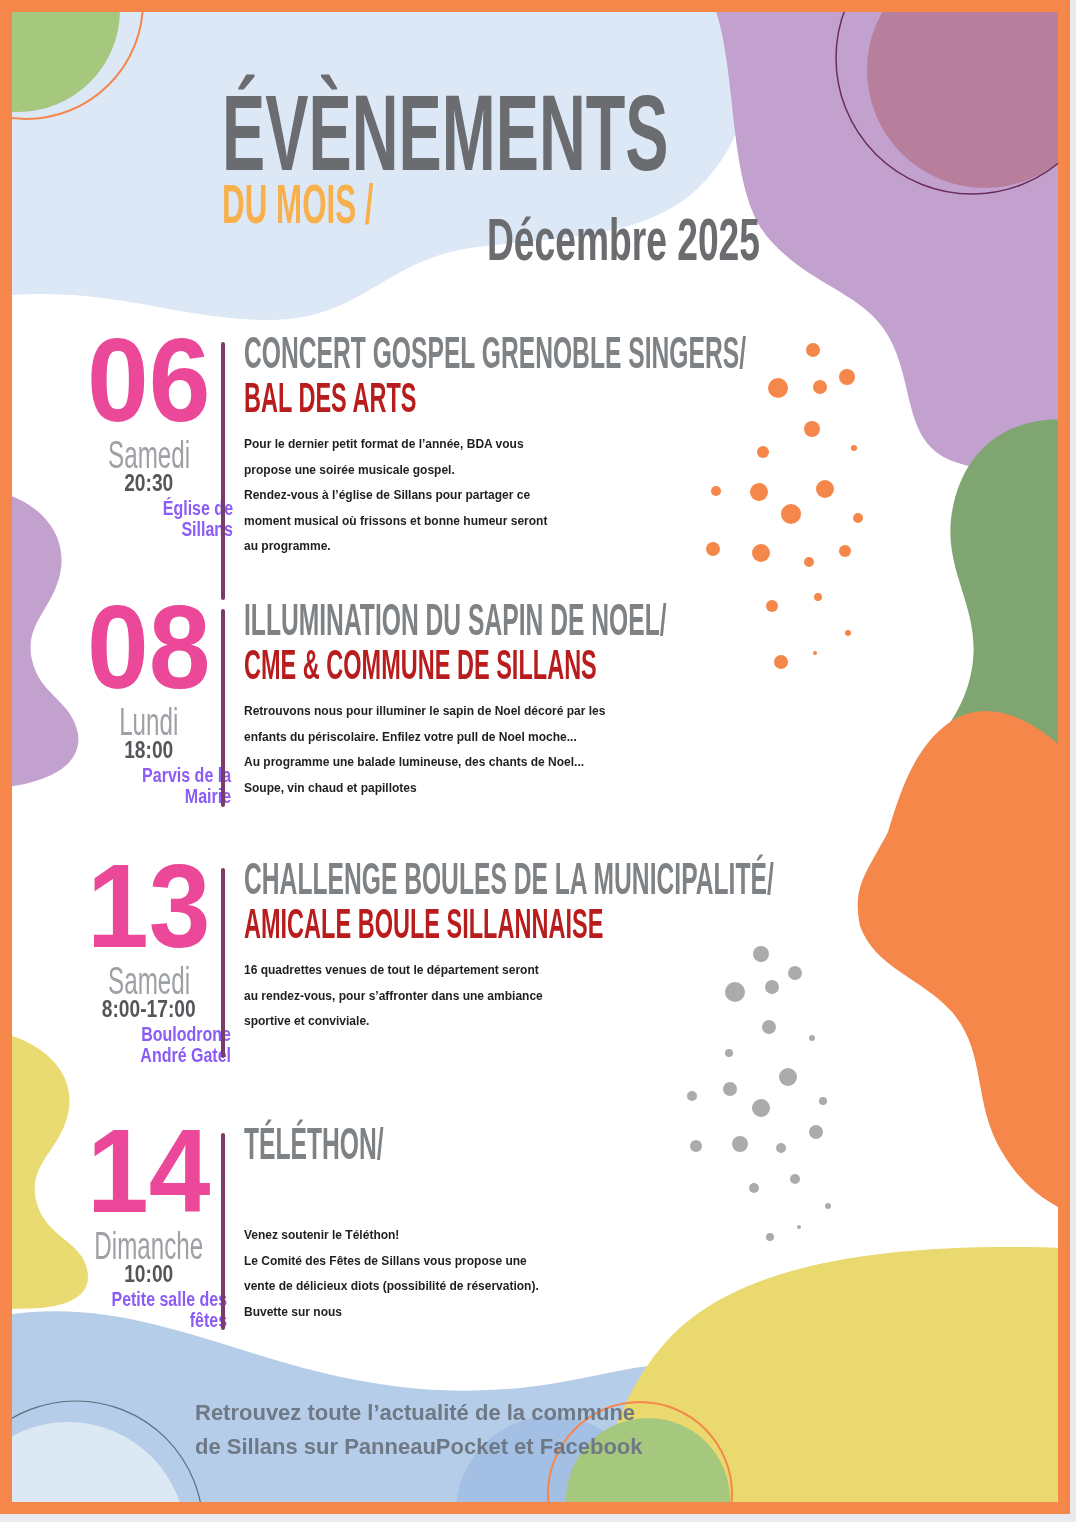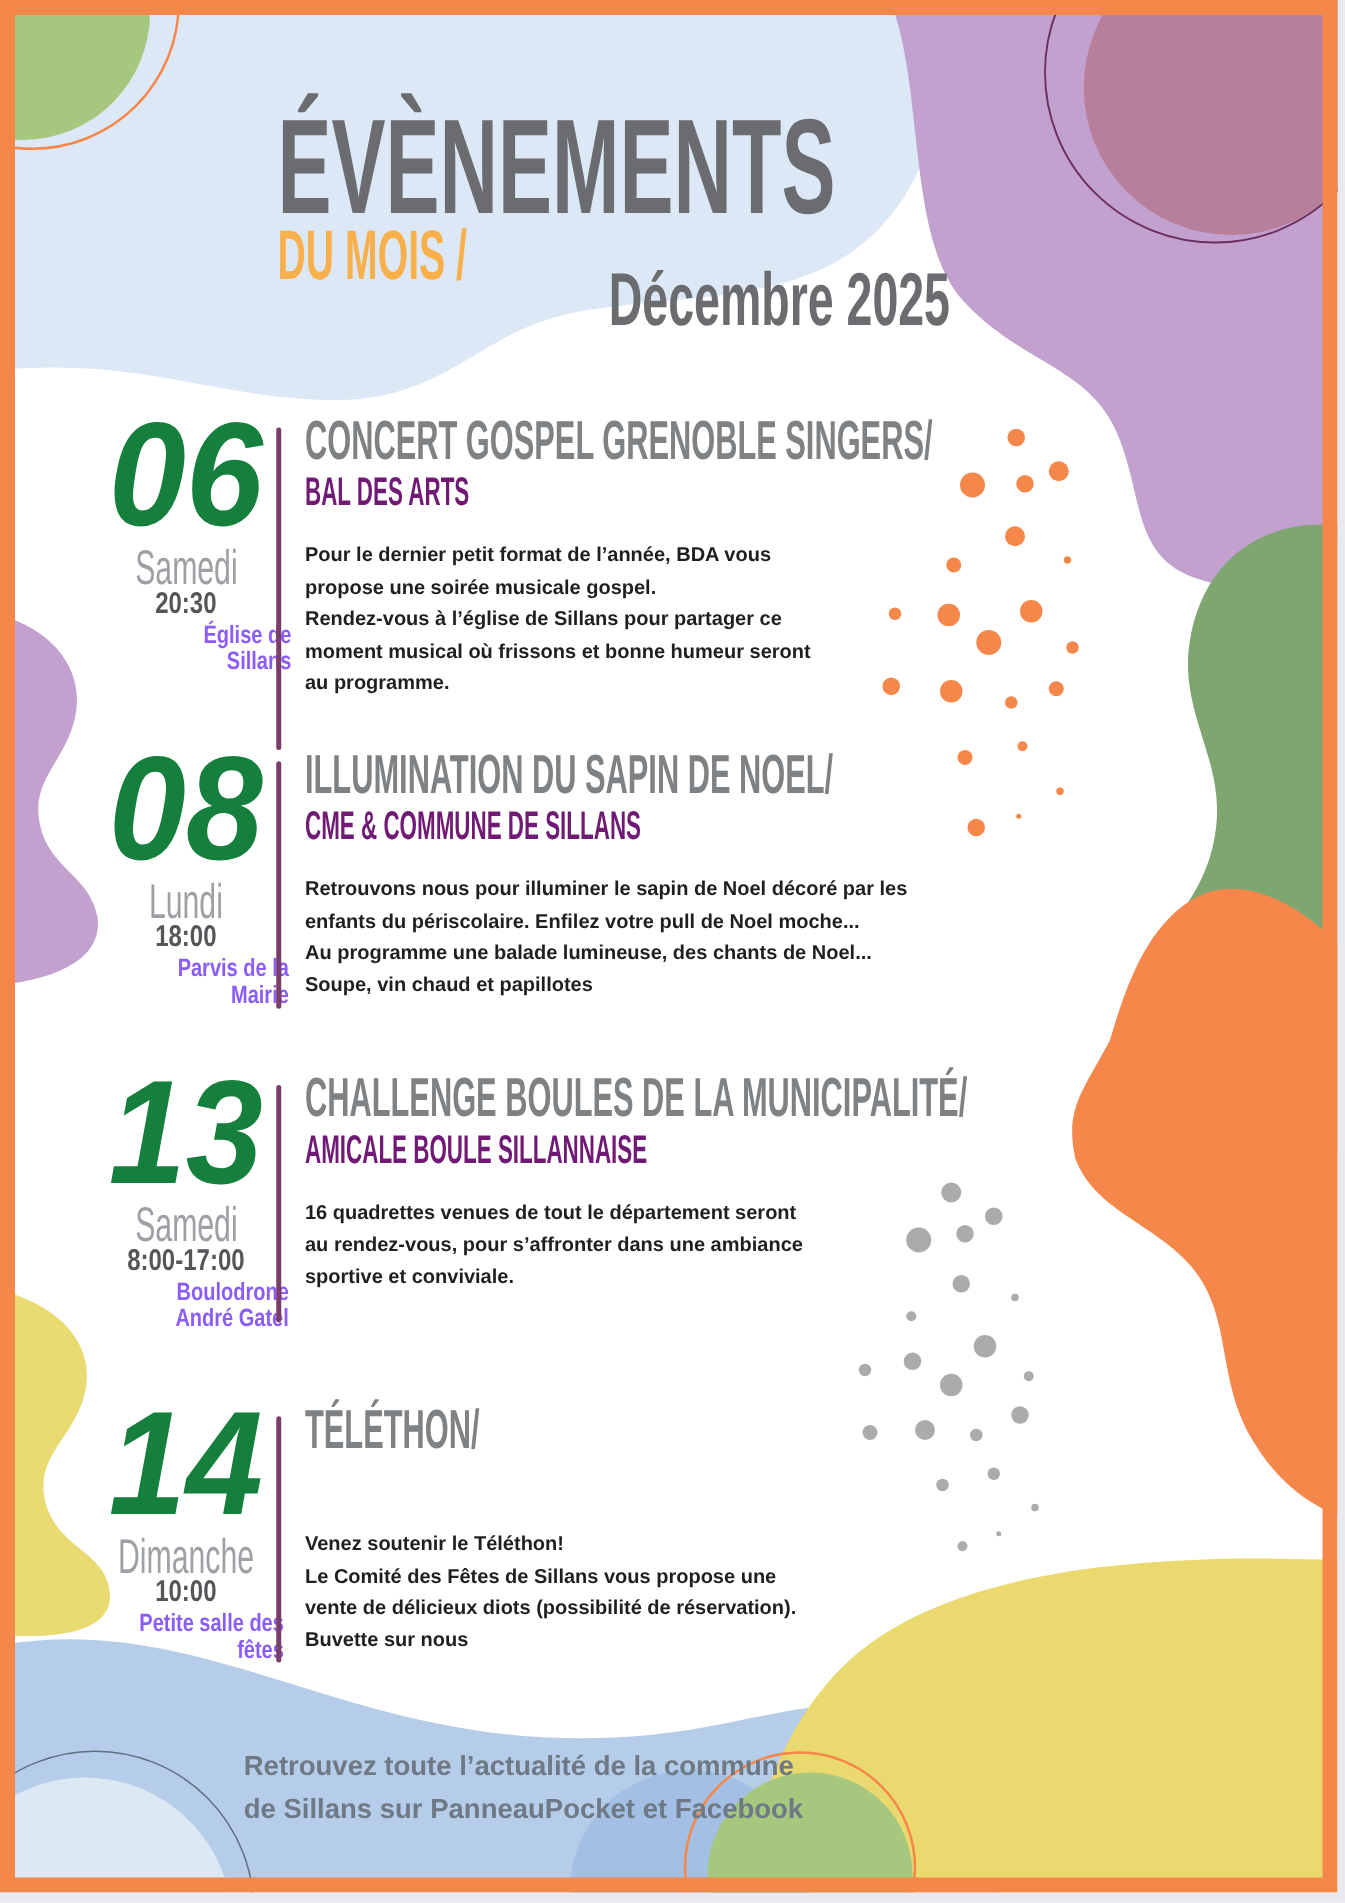--- a/index.html
+++ b/index.html
@@ -16,37 +16,37 @@
   .t1{left:222px;top:79px;font-size:108px;line-height:1;font-weight:700;color:#6B6C6F;}
   .t1 .cond{transform:scaleX(0.60);}
   .t2{left:222px;top:176px;font-size:56px;line-height:1;font-weight:700;color:#F8B04C;}
   .t2 .cond{transform:scaleX(0.56);}
   .t3{left:487px;top:210px;font-size:60px;line-height:1;font-weight:700;color:#6B6C6F;}
   .t3 .cond{transform:scaleX(0.62);}
 
   
   .event{position:absolute;left:0;width:1070px;z-index:10;}
   .num{position:absolute;left:56px;width:186px;top:0;text-align:center;
-       font-size:118px;line-height:1;font-weight:700;color:#15803d;font-style:italic;}
+       font-size:118px;line-height:1;font-weight:700;color:#ec4899;}
   .num .condc{transform:scaleX(0.94);}
   .day{position:absolute;left:56px;width:186px;top:114px;text-align:center;
        font-size:39px;line-height:1;font-weight:400;color:#9DA0A4;}
   .day .condc{transform:scaleX(0.62);}
   .time{position:absolute;left:56px;width:186px;top:150px;text-align:center;
         font-size:24px;line-height:1;font-weight:700;color:#55565A;}
   .time .condc{transform:scaleX(0.8);}
   .loc{position:absolute;left:56px;width:186px;top:177px;text-align:right;
        font-size:20px;line-height:21px;font-weight:700;color:#8b5cf6;}
   .loc .condc{transform:scaleX(0.8);white-space:pre-line;}
   .sep{position:absolute;left:221px;top:21px;width:4px;background:#7A3D68;border-radius:2px;}
   .etitle{position:absolute;left:244px;top:10px;font-size:44px;line-height:1;font-weight:700;color:#7F8285;}
   .etitle .cond{transform:scaleX(0.56);}
-  .eorg{position:absolute;left:244px;top:56px;font-size:32px;line-height:1;font-weight:700;color:#701a75;text-align:center;}
+  .eorg{position:absolute;left:244px;top:56px;font-size:42px;line-height:1;font-weight:700;color:#b91c1c;text-align:center;}
   .eorg .cond{transform:scaleX(0.56);}
-  .edesc{position:absolute;left:244px;top:111px;font-size:16px;line-height:25.5px;font-weight:700;
+  .edesc{position:absolute;left:244px;top:111px;font-size:12px;line-height:25.5px;font-weight:700;
          color:#1F1F1F;white-space:pre-line;}
 
   
   .footer-text{left:176px;top:1396px;font-size:22px;line-height:33.5px;font-weight:700;
                color:#6E7985;white-space:pre-line;z-index:10;margin-left:19px;}
 </style>
 </head>
 <body>
 
 <div class="page">

